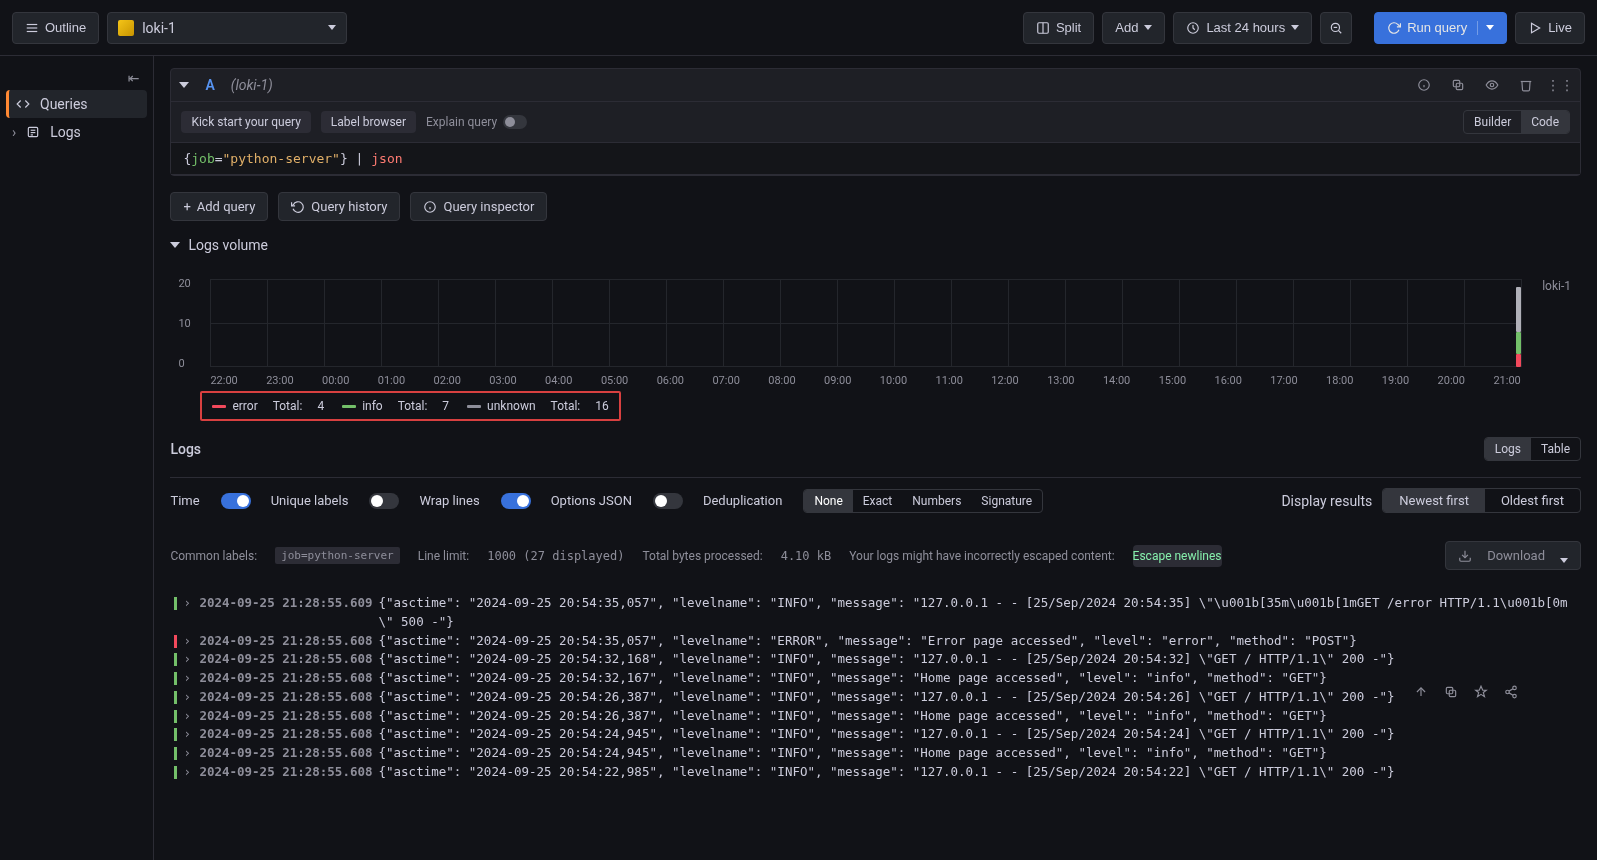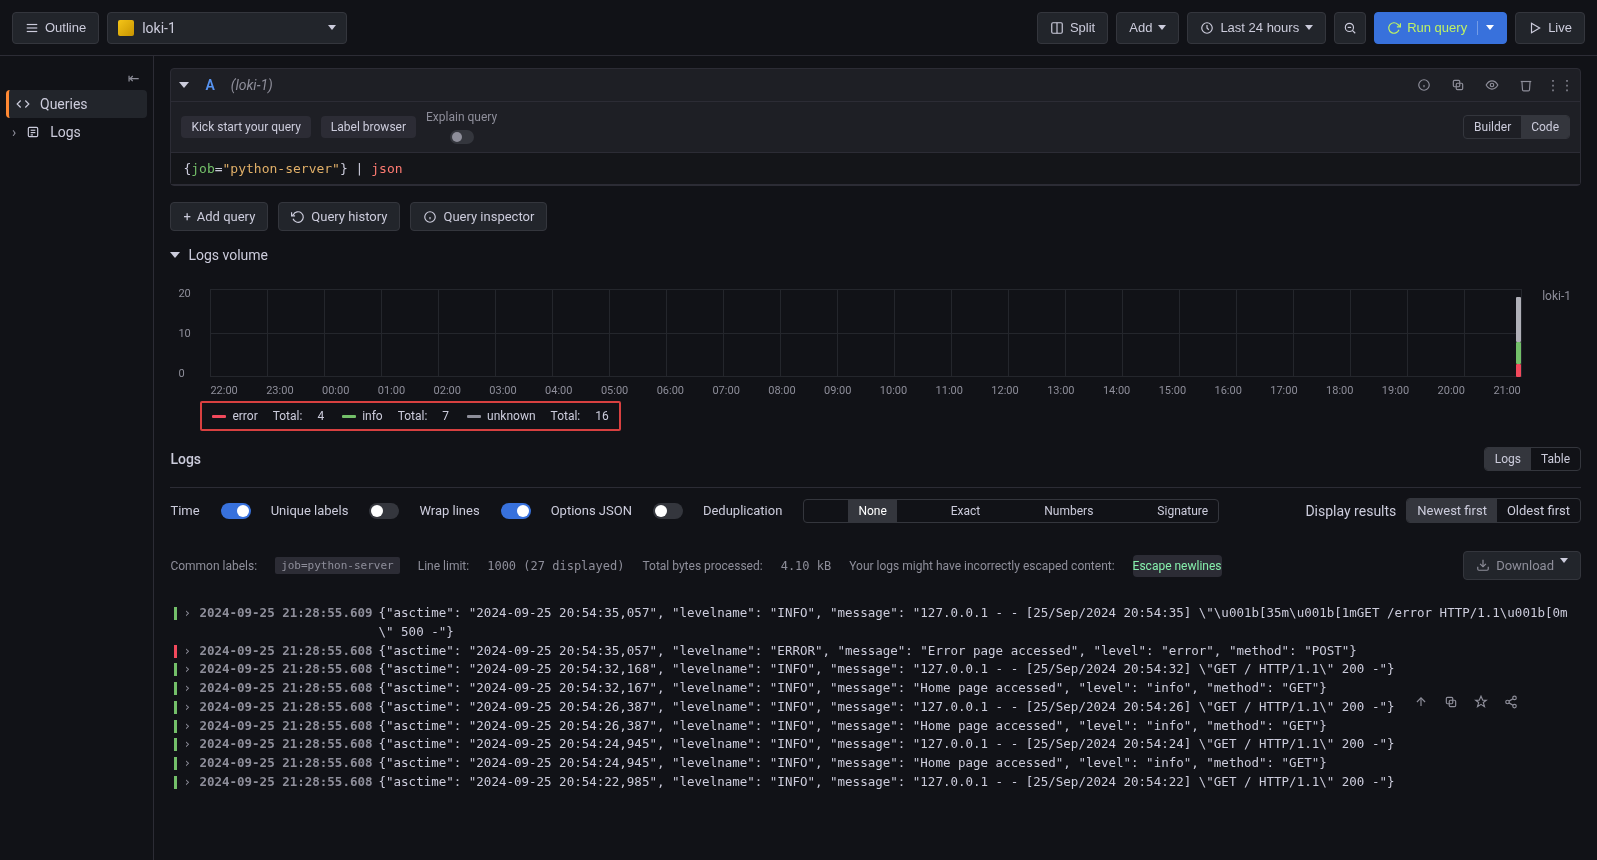--- a/index.html
+++ b/index.html
@@ -27,21 +27,21 @@
       background: #22252b;
       border: 1px solid #34363d;
       border-radius: 4px;
       color: #ccccdc;
       display: inline-flex;
       align-items: center;
       gap: 6px;
       cursor: pointer;
       font-size: 13px;
     }
-    .btn-primary { background: #3871dc; border-color: #3871dc; color: #bef264; }
+    .btn-primary { background: #3871dc; border-color: #3871dc; color: #e5e5e5; margin-left: 14px; }
     .ds-picker { display: flex; align-items: center; gap: 8px; height: 32px; padding: 0 10px; background: #22252b; border: 1px solid #34363d; border-radius: 4px; width: 240px; justify-content: space-between;}
     .ds-picker .left { display:flex; align-items:center; gap:8px;}
     .loki-logo { width:16px; height:16px; background: linear-gradient(135deg,#f5c518,#c89400); border-radius:2px; }
     .flex-spacer { flex: 1 1 auto; }
     .icon-btn { width:32px; height:32px; display:inline-flex; align-items:center; justify-content:center; background:#22252b; border:1px solid #34363d; border-radius:4px; cursor:pointer;}
     .chev { border-left:4px solid transparent; border-right:4px solid transparent; border-top:5px solid #ccccdc;}
     
     .main { display:flex; height: calc(100% - 56px); }
     .sidebar { width: 161px; border-right: 1px solid #2c2c35; padding: 10px 6px; }
     .collapse-icon { text-align:right; padding:4px 8px; color:#8e8e9a; }
@@ -51,21 +51,21 @@
     
     .explore { flex:1 1 auto; padding: 12px 16px 0 16px; overflow:hidden; display:flex; flex-direction:column; gap:12px;}
     .query-card { background:#1e1f25; border:1px solid #2c2c35; border-radius:4px; }
     .query-header { display:flex; align-items:center; padding:4px 8px; gap:10px; border-bottom:1px solid #2c2c35;}
     .q-letter { color:#5794f2; font-weight:600; padding:2px 6px;}
     .q-src { color:#8e8e9a; font-style:italic; }
     .q-header-spacer{flex:1;}
     .hicon{width:24px;height:24px;display:flex;align-items:center;justify-content:center;color:#8e8e9a;cursor:pointer;}
     .query-toolbar { display:flex; align-items:center; padding:8px 10px; gap:10px; border-bottom:1px solid #2c2c35;}
     .pill { padding:4px 10px; background:#2c2c35; border-radius:4px; font-size:12px;}
-    .linklike { color:#8e8e9a; font-size:12px; display:flex; align-items:center; gap:6px;flex-direction:column;}
+    .linklike { color:#8e8e9a; font-size:12px; display:flex; align-items:center; gap:6px;}
     .toggle-mini{width:24px;height:14px;background:#34363d;border-radius:7px;position:relative;}
     .toggle-mini::after{content:'';width:10px;height:10px;background:#8e8e9a;border-radius:50%;position:absolute;top:2px;left:2px;}
     .seg { display:flex; border:1px solid #34363d; border-radius:4px; overflow:hidden; margin-left:auto;}
     .seg > span { padding:4px 10px; font-size:12px; cursor:pointer;}
     .seg > span.active { background:#34363d;}
     .code-row { padding:8px 12px; background:#141519; font-family: Consolas, Menlo, monospace; font-size:13px; border-bottom:1px solid #2c2c35;}
     .code-row .brace{color:#ccccdc;} .code-row .key{color:#73bf69;} .code-row .op{color:#ccccdc;} .code-row .val{color:#e0af68;} .code-row .pipe{color:#ccccdc;} .code-row .fn{color:#ff7b72;}
     .options-row{display:flex;align-items:center;gap:16px;padding:6px 12px;color:#8e8e9a;font-size:12px;}
     .chev-right{display:inline-block;border-top:4px solid transparent;border-bottom:4px solid transparent;border-left:5px solid #8e8e9a;margin-right:4px;}
     .actions-row{display:flex;gap:10px;margin-top:4px;}
@@ -89,30 +89,30 @@
     .tabs-seg{display:flex;border:1px solid #34363d;border-radius:4px;overflow:hidden;}
     .tabs-seg span{padding:4px 10px;font-size:12px;cursor:pointer;}
     .tabs-seg span.active{background:#34363d;}
     .logs-controls{display:flex;align-items:center;gap:20px;padding:10px 0;border-top:1px solid #2c2c35;margin-top:4px;}
     .ctl{display:flex;align-items:center;gap:21px;font-size:13px;}
     .switch{width:30px;height:16px;border-radius:8px;background:#34363d;position:relative;}
     .switch.on{background:#3871dc;}
     .switch::after{content:'';width:12px;height:12px;background:#fff;border-radius:50%;position:absolute;top:2px;left:2px;}
     .switch.on::after{left:16px;}
     .dedup{display:flex;border:1px solid #34363d;border-radius:4px;overflow:hidden;}
-    .dedup span{padding:4px 10px;font-size:12px;cursor:pointer;margin-left:44px;}
+    .dedup span{padding:4px 10px;font-size:12px;cursor:pointer;}
     .dedup span.active{background:#34363d;color:#fff;}
     .display-order{display:flex;align-items:center;gap:10px;}
     .order-seg{display:flex;border:1px solid #34363d;border-radius:4px;overflow:hidden;}
-    .order-seg span{padding:4px 10px;font-size:13px;cursor:pointer;}
+    .order-seg span{padding:4px 16px;font-size:13px;cursor:pointer;}
     .order-seg span.active{background:#34363d;}
     .info-row{display:flex;align-items:center;gap:18px;font-size:12px;color:#8e8e9a;padding:6px 0;}
     .label-tag{padding:2px 6px;background:#2c2c35;border-radius:2px;font-family:monospace;font-size:11px;}
     .escape-btn{padding:4px 0;background:#2c2c35;border-radius:4px;cursor:pointer;font-size:12px;color:#86efac;}
-    .download-btn{display:flex;gap:6px;align-items:flex-start;}
+    .download-btn{display:flex;gap:15px;align-items:flex-end;}
     .log-list{height:200px;overflow:auto;font-family:Consolas,Menlo,monospace;font-size:12.5px;line-height:1.5;padding:6px 0 20px 0;position:relative;}
     .log-line{display:flex;gap:6px;padding:0 4px;}
     .log-marker{width:3px;margin-top:3px;height:13px;flex:none;}
     .log-marker.info{background:#73bf69;}
     .log-marker.error{background:#f2495c;}
     .log-exp{color:#8e8e9a;width:10px;flex:none;}
     .log-ts{color:#8e8e9a;white-space:nowrap;flex:none;font-weight:bold;}
     .log-body{color:#ccccdc;white-space:pre-wrap;word-break:break-all;}
     .float-icons{position:absolute;right:60px;top:94px;display:flex;gap:10px;}
     .float-icons span{width:20px;height:20px;display:flex;align-items:center;justify-content:center;color:#8e8e9a;cursor:pointer;}

